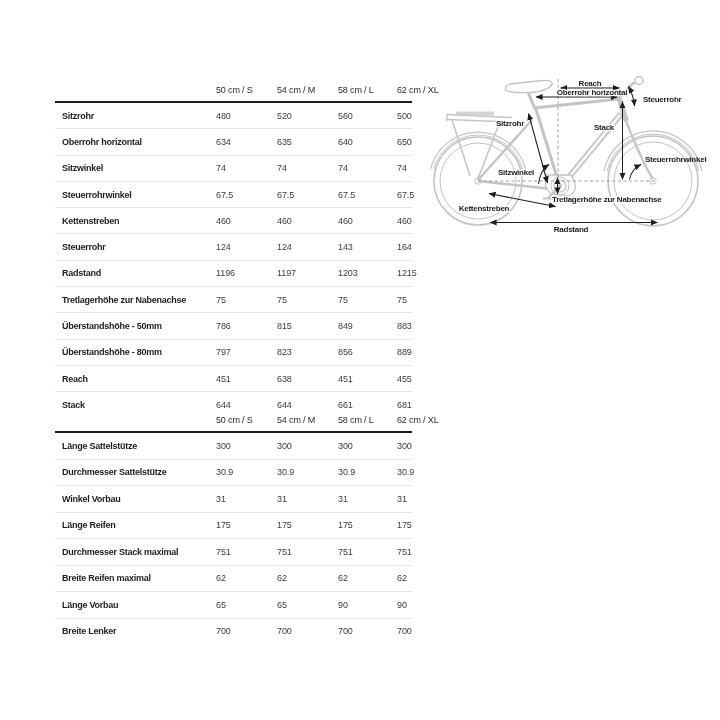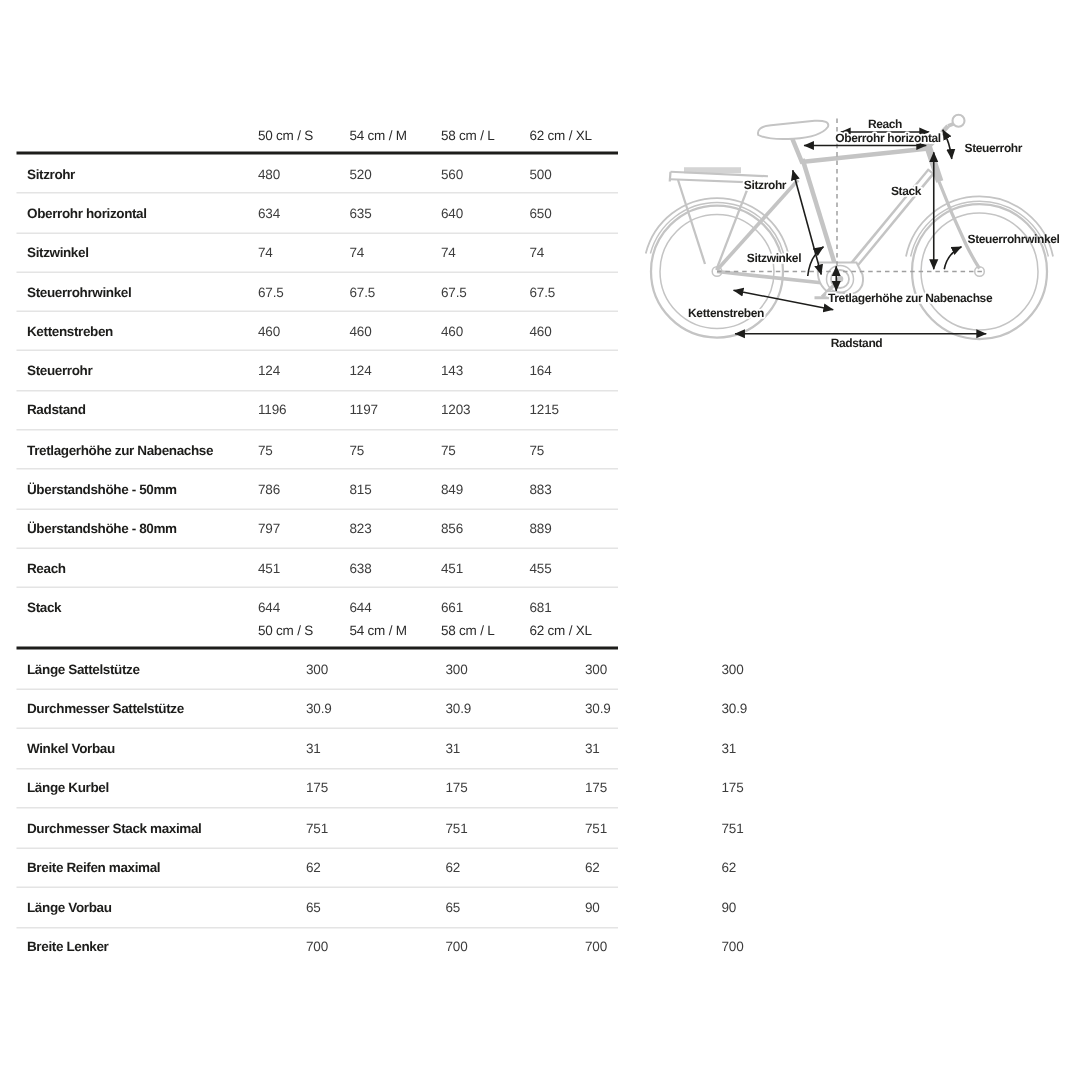--- a/index.html
+++ b/index.html
@@ -1,25 +1,25 @@
 <!DOCTYPE html>
 <html><head>
 <meta charset="utf-8">
 <style>
   html,body{margin:0;padding:0;background:#fff;}
   .canvas{position:relative;width:720px;height:720px;background:#ffffff;overflow:hidden;
           font-family:"Liberation Sans",sans-serif;color:#1d1d1b;}
   .spec-table{position:absolute;left:11px;width:401px;}
   .sec1{top:79px;}
   .sec2{top:409px;}
-  .thead,.tr{display:grid;grid-template-columns:161px 61px 61px 59px 59px;align-items:center;}
+  .thead,.tr{display:grid;grid-template-columns:161px 61px 61px 59px 59px;align-items:center;margin-left:44px;}
   .thead{height:22px;border-bottom:2px solid #1d1d1b;}
   .thead .td{font-size:9px;font-weight:400;color:#2b2b2b;letter-spacing:-0.15px;}
   .sec1 .tr{height:25.3px;}
-  .sec2 .tr{height:25.5px;gap:32px;}
+  .sec2 .tr{height:25.5px;}
   .tr{border-bottom:1px solid #e4e4e4;font-size:9px;}
   .tr:last-child{border-bottom:none;}
   .td{white-space:nowrap;overflow:visible;}
   .td.label{font-weight:700;padding-left:7px;letter-spacing:-0.25px;color:#1d1d1b;}
   .td.val{color:#3c3c3c;letter-spacing:-0.1px;}
   .bike-svg{position:absolute;left:425px;top:55px;width:295px;height:200px;}
   .art{stroke:#c4c4c4;fill:none;}
   .artfill{fill:#ffffff;stroke:#c4c4c4;}
   .dash{stroke:#9f9f9f;stroke-width:1;fill:none;stroke-dasharray:3 2.6;}
   .dim{stroke:#1d1d1b;stroke-width:1.05;fill:none;}
@@ -151,21 +151,21 @@
       <div class="td val">30.9</div>
     </div>
     <div class="tr">
       <div class="td label">Winkel Vorbau</div>
       <div class="td val">31</div>
       <div class="td val">31</div>
       <div class="td val">31</div>
       <div class="td val">31</div>
     </div>
     <div class="tr">
-      <div class="td label">Länge Kurbel</div>
+      <div class="td label">Länge Reifen</div>
       <div class="td val">175</div>
       <div class="td val">175</div>
       <div class="td val">175</div>
       <div class="td val">175</div>
     </div>
     <div class="tr">
       <div class="td label">Durchmesser Stack maximal</div>
       <div class="td val">751</div>
       <div class="td val">751</div>
       <div class="td val">751</div>

